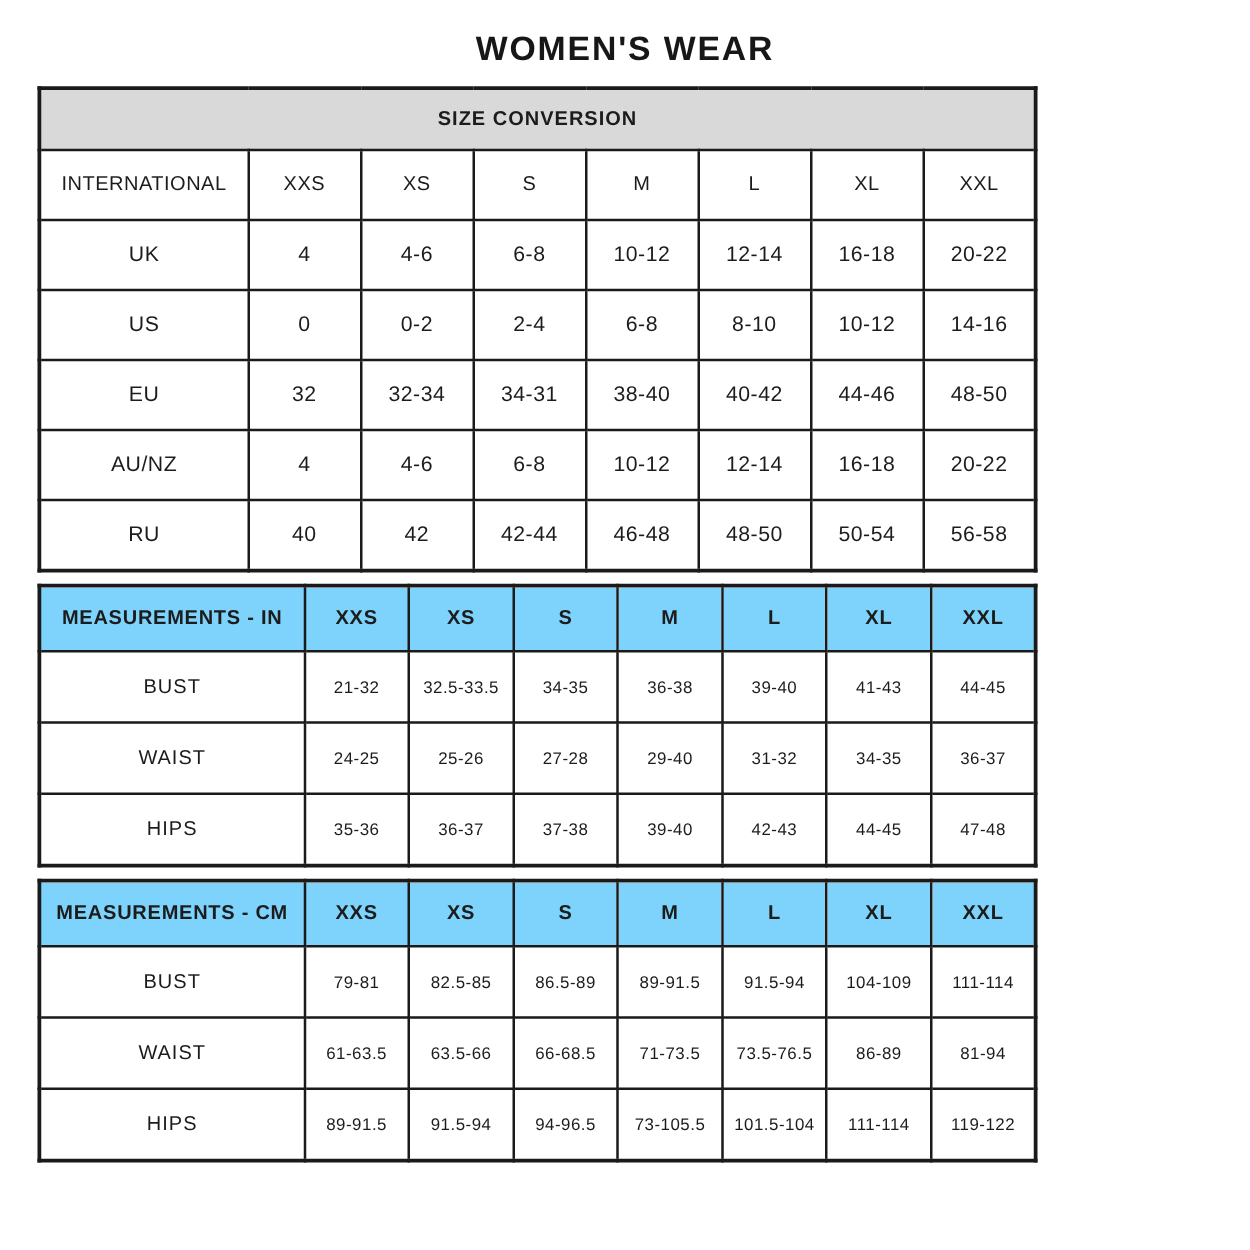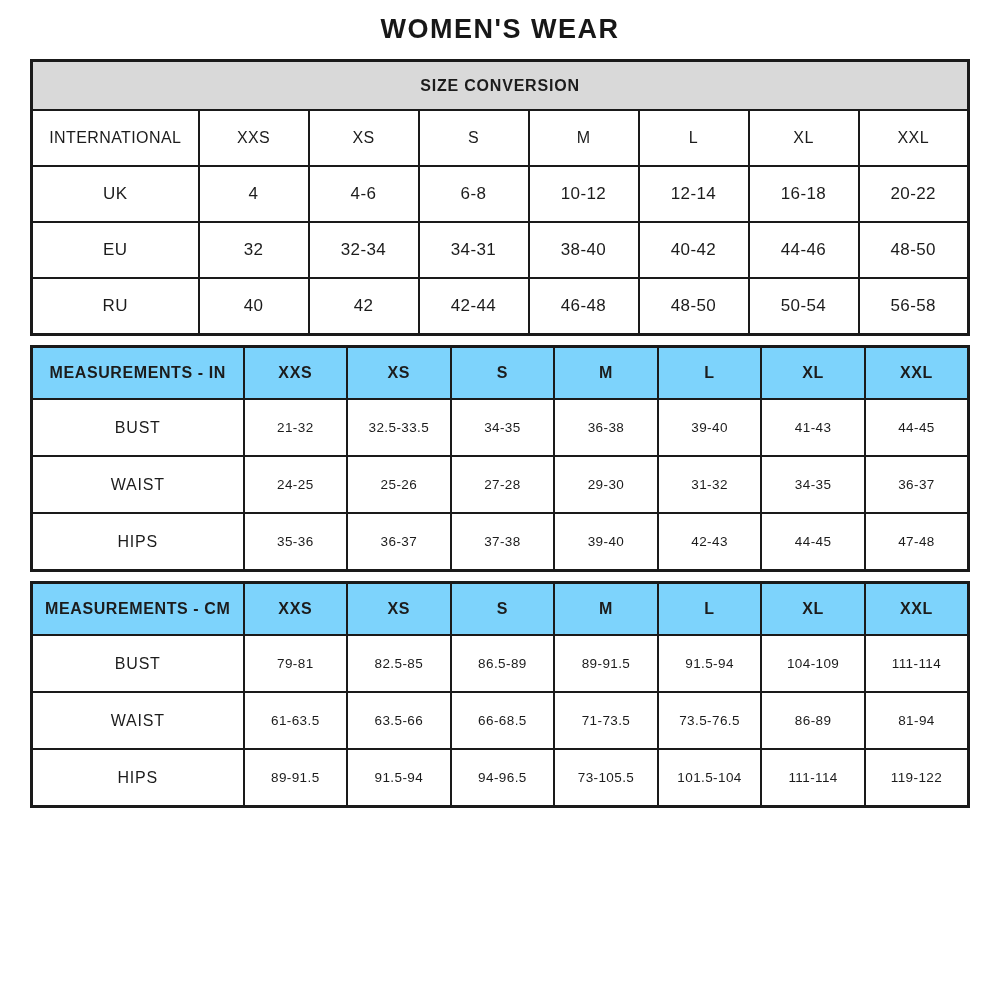--- a/index.html
+++ b/index.html
@@ -6,32 +6,32 @@
     margin: 0;
     padding: 0;
     background: #ffffff;
     width: 1000px;
     font-family: "Liberation Sans", "DejaVu Sans", sans-serif;
     color: #1c1c1c;
   }
   .page {
     width: 940px;
     margin: 0 auto;
-    padding-top: 8px;
+    padding-top: 18px;
   }
   h1.title {
     text-align: center;
     font-size: 27px;
     font-weight: 700;
     letter-spacing: 1.5px;
     margin: 6px 0 14px 0;
     color: #171717;
   }
   table {
-    width: 940px;
+    width: 800px;
     border-collapse: collapse;
     table-layout: fixed;
     border: 3px solid #1a1a1a;
     margin-bottom: 9px;
   }
   th, td {
     border: 2px solid #1a1a1a;
     text-align: center;
     vertical-align: middle;
     padding: 0 2px;
@@ -98,30 +98,50 @@
         <td>UK</td>
         <td>4</td>
         <td>4-6</td>
         <td>6-8</td>
         <td>10-12</td>
         <td>12-14</td>
         <td>16-18</td>
         <td>20-22</td>
       </tr>
       <tr>
+        <td>US</td>
+        <td>0</td>
+        <td>0-2</td>
+        <td>2-4</td>
+        <td>6-8</td>
+        <td>8-10</td>
+        <td>10-12</td>
+        <td>14-16</td>
+      </tr>
+      <tr>
         <td>EU</td>
         <td>32</td>
         <td>32-34</td>
         <td>34-31</td>
         <td>38-40</td>
         <td>40-42</td>
         <td>44-46</td>
         <td>48-50</td>
       </tr>
       <tr>
+        <td>AU/NZ</td>
+        <td>4</td>
+        <td>4-6</td>
+        <td>6-8</td>
+        <td>10-12</td>
+        <td>12-14</td>
+        <td>16-18</td>
+        <td>20-22</td>
+      </tr>
+      <tr>
         <td>RU</td>
         <td>40</td>
         <td>42</td>
         <td>42-44</td>
         <td>46-48</td>
         <td>48-50</td>
         <td>50-54</td>
         <td>56-58</td>
       </tr>
     </tbody>
@@ -157,21 +177,21 @@
         <td class="val">36-38</td>
         <td class="val">39-40</td>
         <td class="val">41-43</td>
         <td class="val">44-45</td>
       </tr>
       <tr>
         <td class="rl">WAIST</td>
         <td class="val">24-25</td>
         <td class="val">25-26</td>
         <td class="val">27-28</td>
-        <td class="val">29-30</td>
+        <td class="val">29-40</td>
         <td class="val">31-32</td>
         <td class="val">34-35</td>
         <td class="val">36-37</td>
       </tr>
       <tr>
         <td class="rl">HIPS</td>
         <td class="val">35-36</td>
         <td class="val">36-37</td>
         <td class="val">37-38</td>
         <td class="val">39-40</td>

